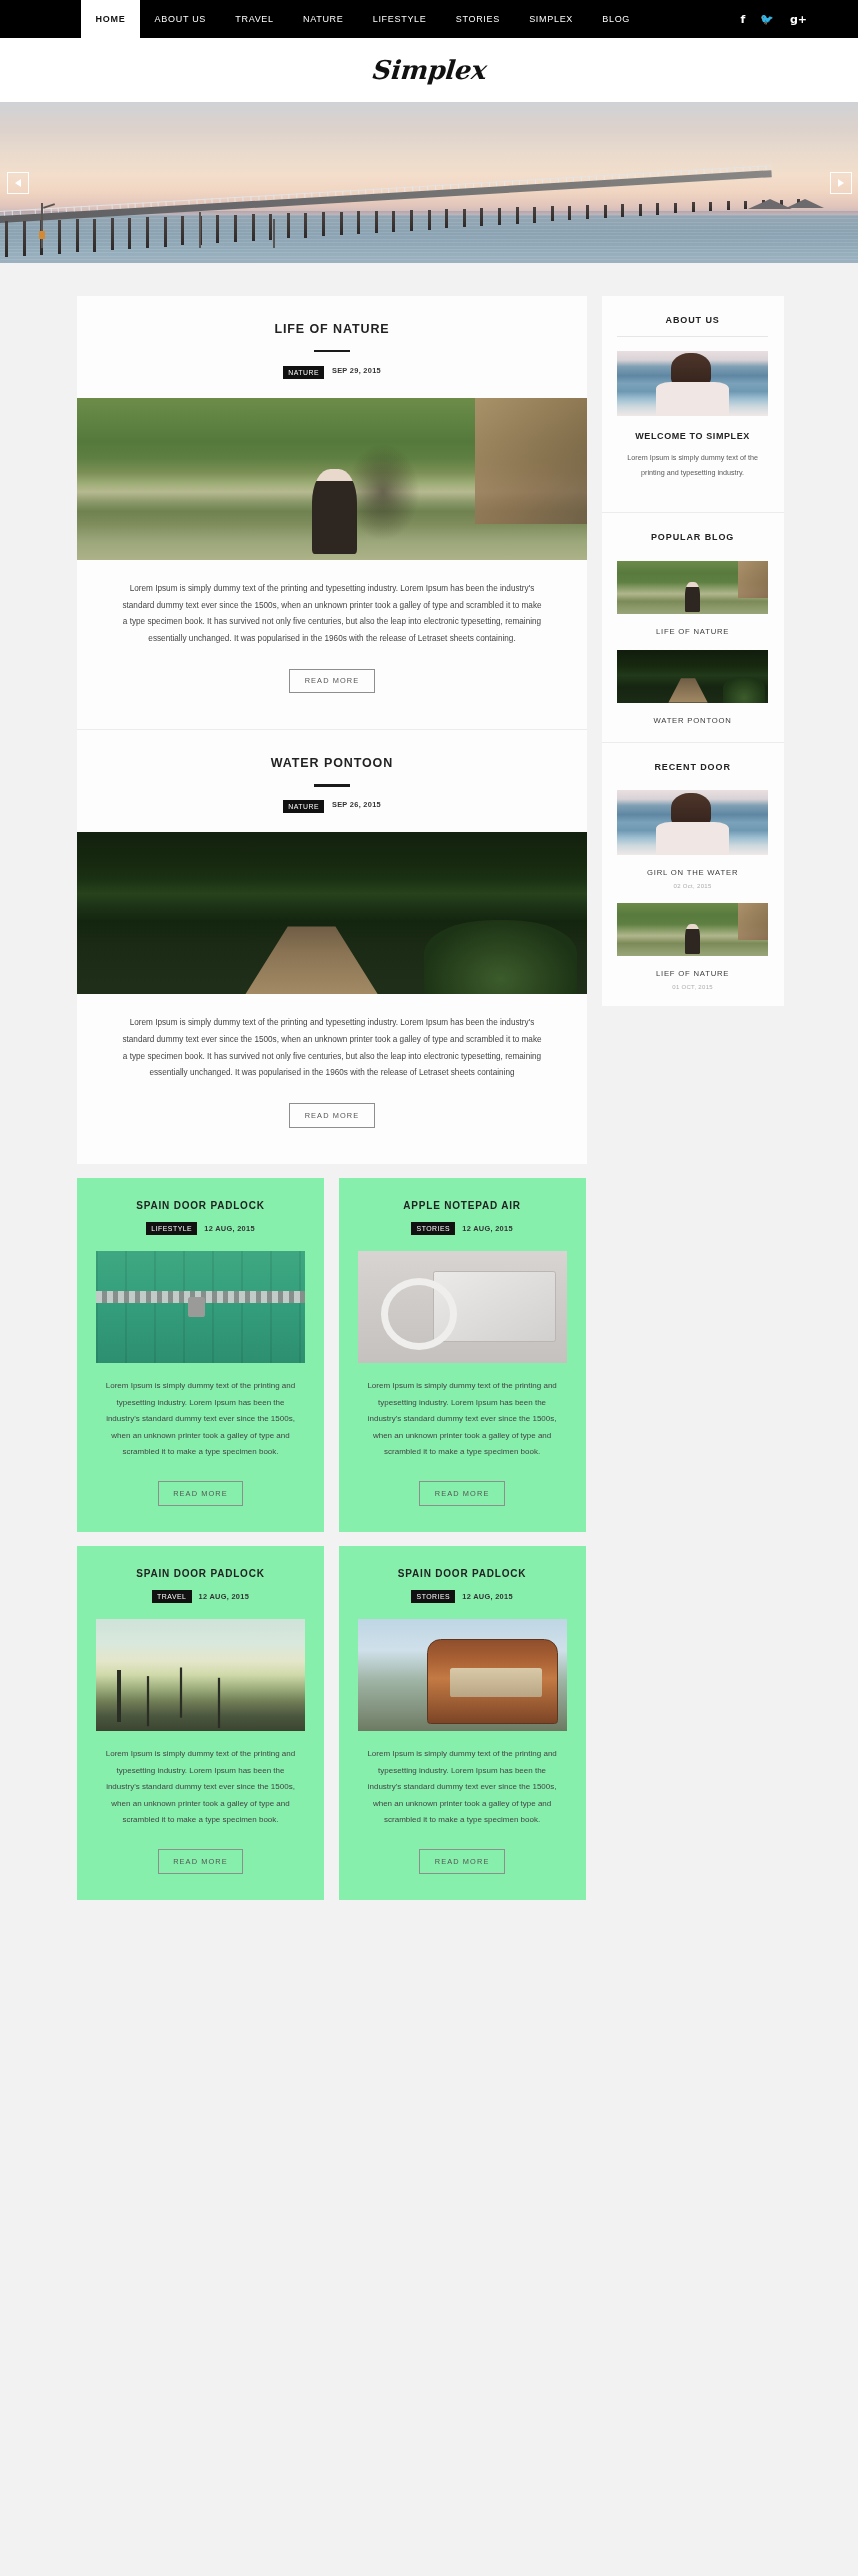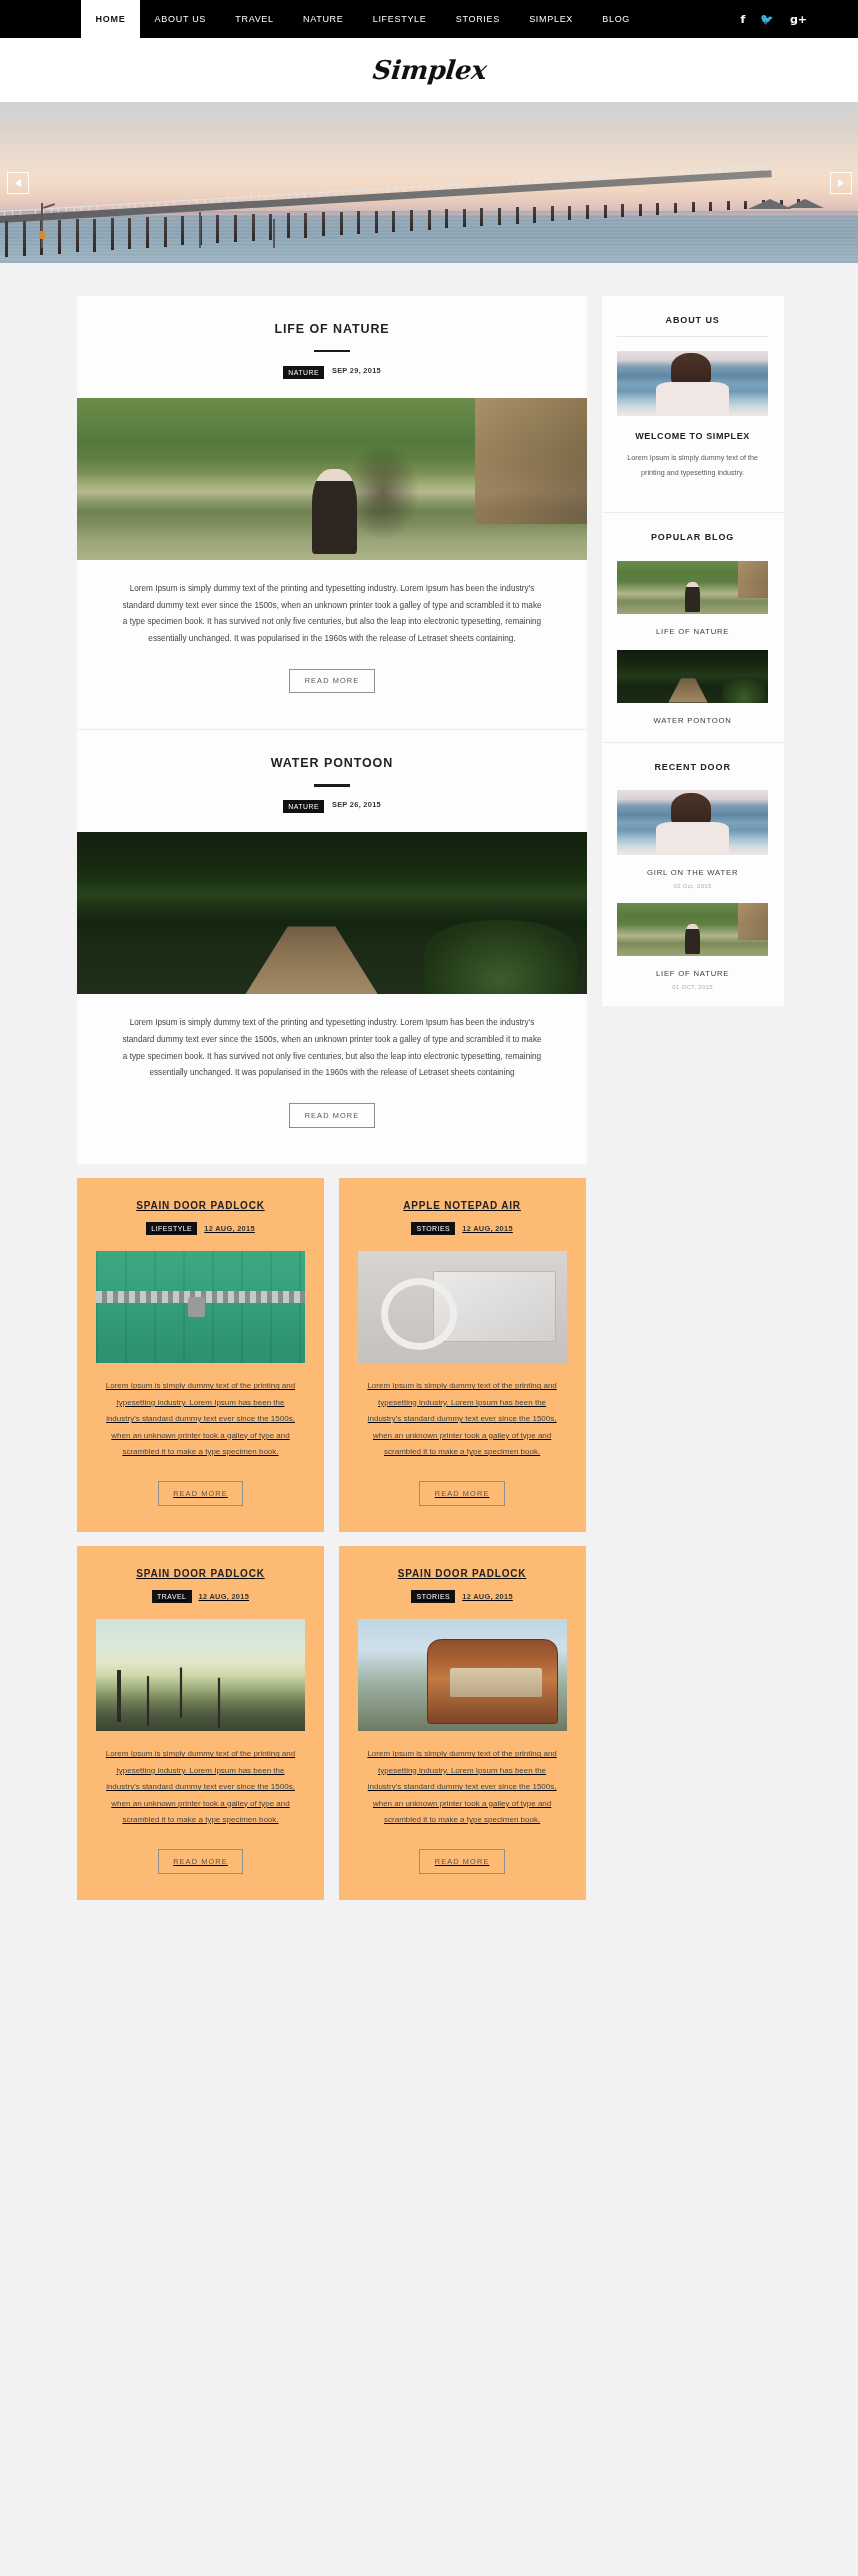--- a/index.html
+++ b/index.html
@@ -345,21 +345,21 @@
     font-size: 7.4px;
     letter-spacing: 1.1px;
     padding: 6.9px 14.6px;
     cursor: pointer;
     font-family: "Liberation Sans", sans-serif;
   }
 
   
   .grid-wrap { margin-top: 14.6px; display: flex; flex-wrap: wrap; gap: 14.6px; }
   .grid-card {
-    width: 247px; background: #fdba74; padding: 22px 0 26px 0; text-decoration: underline;
+    width: 247px; background: #86efac; padding: 22px 0 26px 0;
   }
   .grid-title {
     text-align: center; font-size: 10px; font-weight: bold;
     letter-spacing: 0.8px; color: #222;
   }
   .grid-meta {
     display: flex; align-items: center; justify-content: center;
     gap: 6.9px; margin: 11px 0 15.5px 0;
   }
   .grid-body {

